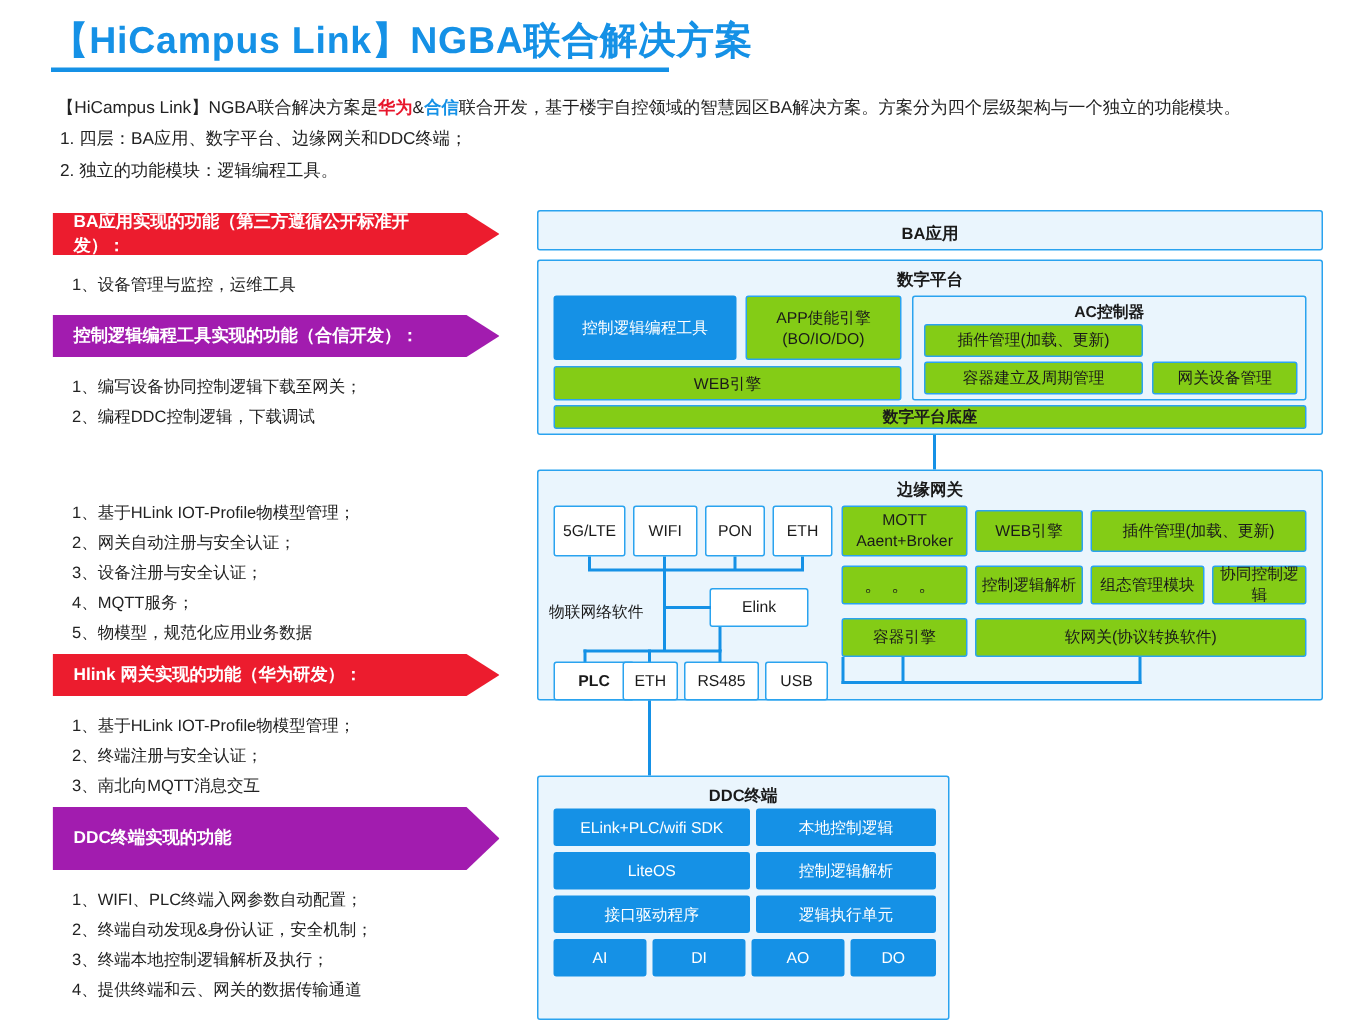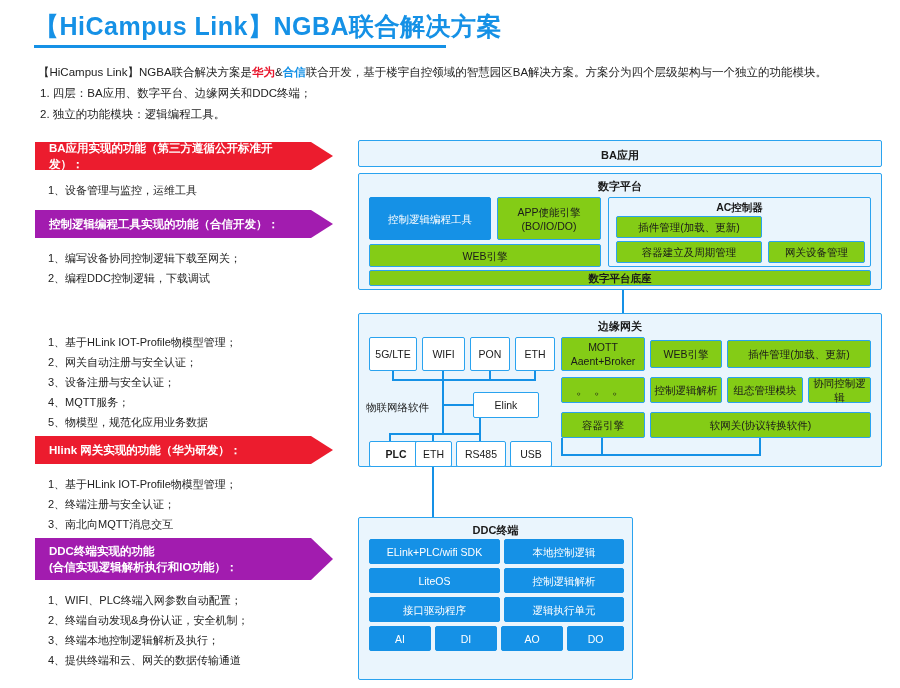--- a/index.html
+++ b/index.html
@@ -117,21 +117,20 @@
   <div class="bullets" style="top:340px;">
     <div>1、基于HLink IOT-Profile物模型管理；</div>
     <div>2、终端注册与安全认证；</div>
     <div>3、南北向MQTT消息交互</div>
   </div>
 
   <div class="band-wrap" style="top:404px;">
     <div class="band blue" style="height:42px;">
       <span>
         <span class="l2">DDC终端实现的功能</span>
-        <span class="l2">(合信实现逻辑解析执行和IO功能）：</span>
       </span>
     </div>
   </div>
   <div class="bullets" style="top:456px;">
     <div>1、WIFI、PLC终端入网参数自动配置；</div>
     <div>2、终端自动发现&amp;身份认证，安全机制；</div>
     <div>3、终端本地控制逻辑解析及执行；</div>
     <div>4、提供终端和云、网关的数据传输通道</div>
   </div>
 </div>

